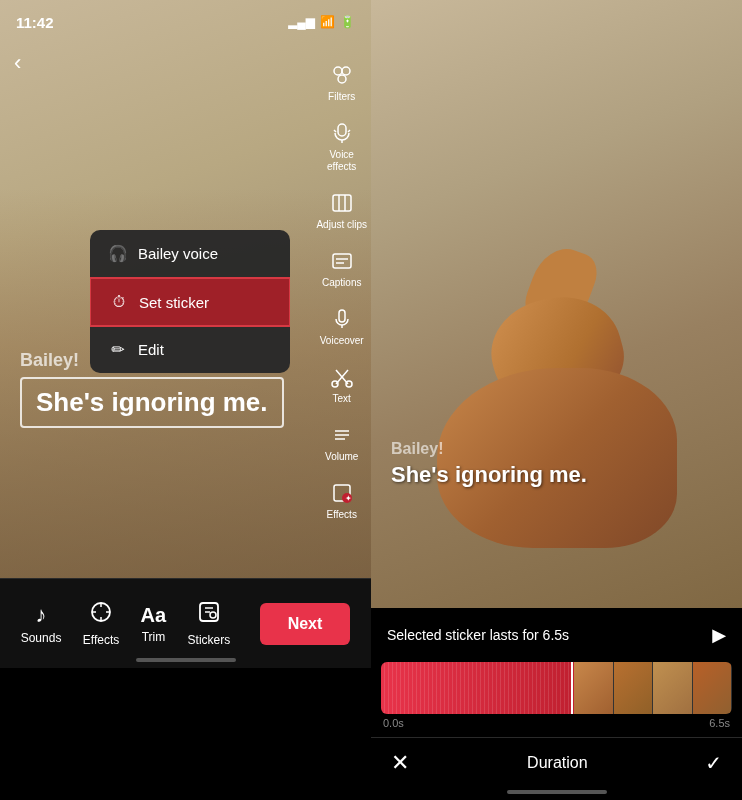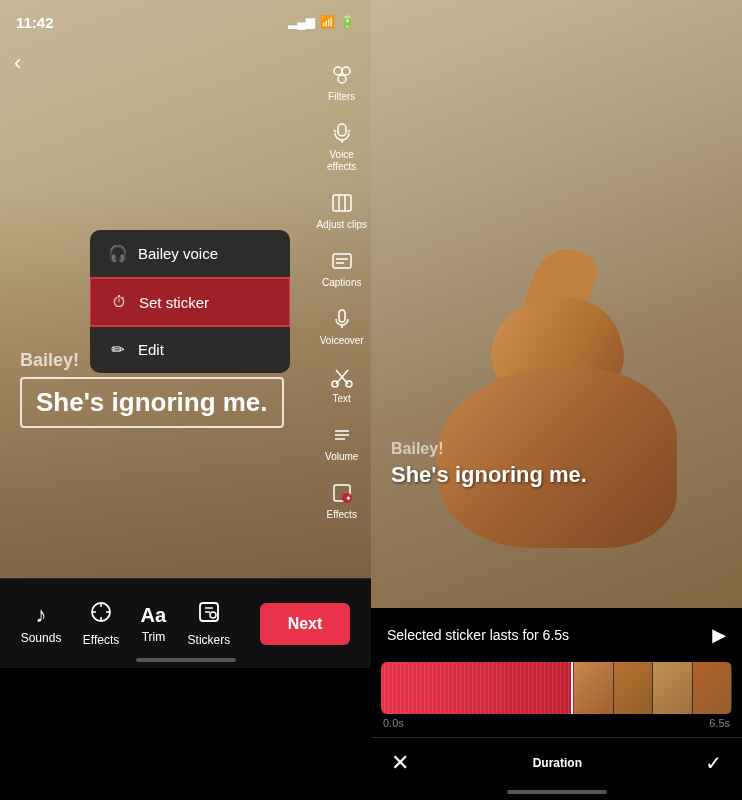--- a/index.html
+++ b/index.html
@@ -377,22 +377,22 @@
       padding: 12px 20px 14px 20px;
       border-top: 1px solid #2a2a2a;
     }
     .action-close {
       color: #fff;
       font-size: 22px;
       cursor: pointer;
     }
     .action-title {
       color: #fff;
-      font-size: 12px;
-      font-weight: 700;
+      font-size: 16px;
+      font-weight: 400;
     }
     .action-check {
       color: #fff;
       font-size: 20px;
       cursor: pointer;
     }
     .home-indicator-right {
       width: 100px;
       height: 4px;
       background: #555;

